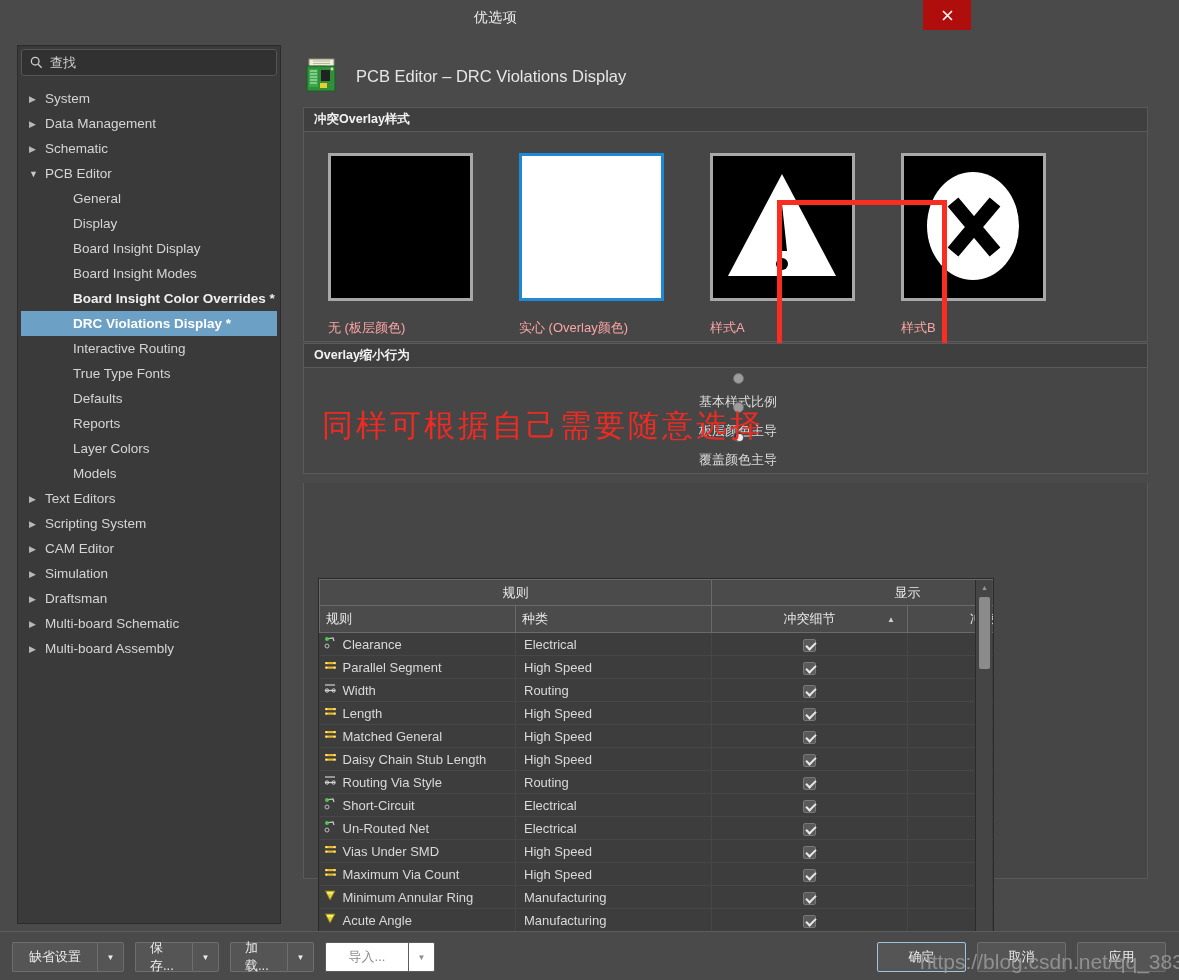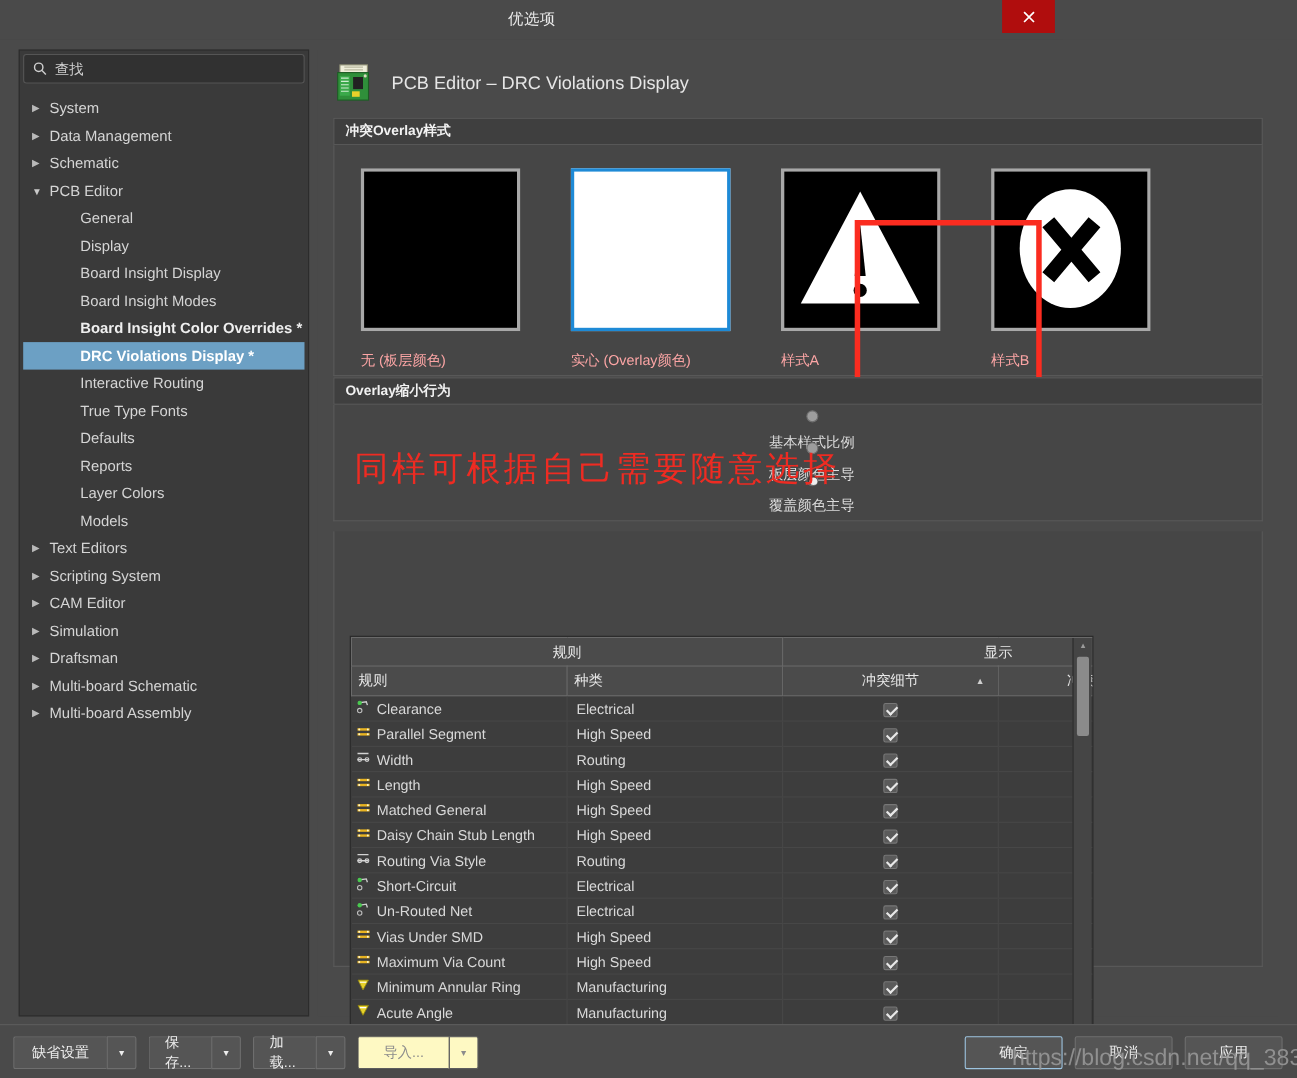--- a/index.html
+++ b/index.html
@@ -6,21 +6,21 @@
   html,body { width:1179px; height:980px; overflow:hidden; }
   body {
     background:#4a4a4a;
     font-family:"Liberation Sans","DejaVu Sans",sans-serif;
     color:#d8d8d8;
     font-size:13px;
     -webkit-font-smoothing:antialiased;
   }
   
   #titlebar{
-    position:absolute; left:0; top:0; width:967px; height:36px;
+    position:absolute; left:12px; top:0; width:967px; height:36px;
     background:#4a4a4a;
     display:flex; align-items:center; justify-content:center;
   }
   #title-text{ font-size:14px; color:#ececec; letter-spacing:.5px;}
   #close-btn{
     position:absolute; right:8px; top:0px; width:48px; height:30px;
     background:#b00d0d; display:flex; align-items:center; justify-content:center;
     cursor:pointer;
   }
   #close-btn svg{ display:block; }
@@ -153,21 +153,21 @@
   }
   .btn{
     background:#555555; border:1px solid #6e6e6e; color:#ededed;
     font-size:13px; height:30px; display:flex; align-items:center;
     justify-content:center; cursor:pointer; border-radius:2px;
   }
   .split{ display:flex; position:absolute; top:10px;}
   .split .main{ padding:0 14px; border-right:none; border-radius:2px 0 0 2px;}
   .split .arrowbtn{ width:27px; border-left:1px solid #6e6e6e; border-radius:0 2px 2px 0;
     font-size:8px;}
-  .btn.disabled{ color:#8c8c8c; background:#fef9c3; border-color:#5d5d5d;}
+  .btn.disabled{ color:#8c8c8c; background:#ffffff; border-color:#5d5d5d;}
   .btn.primary{ border:1px solid #9dc4e0; }
   #watermark{
     position:absolute; left:920px; top:950px; font-size:21px; color:#9b9b9b;
     opacity:.85; white-space:nowrap; pointer-events:none;
     font-family:"Liberation Sans",sans-serif;
   }
 </style>
 </head>
 <body>
 

